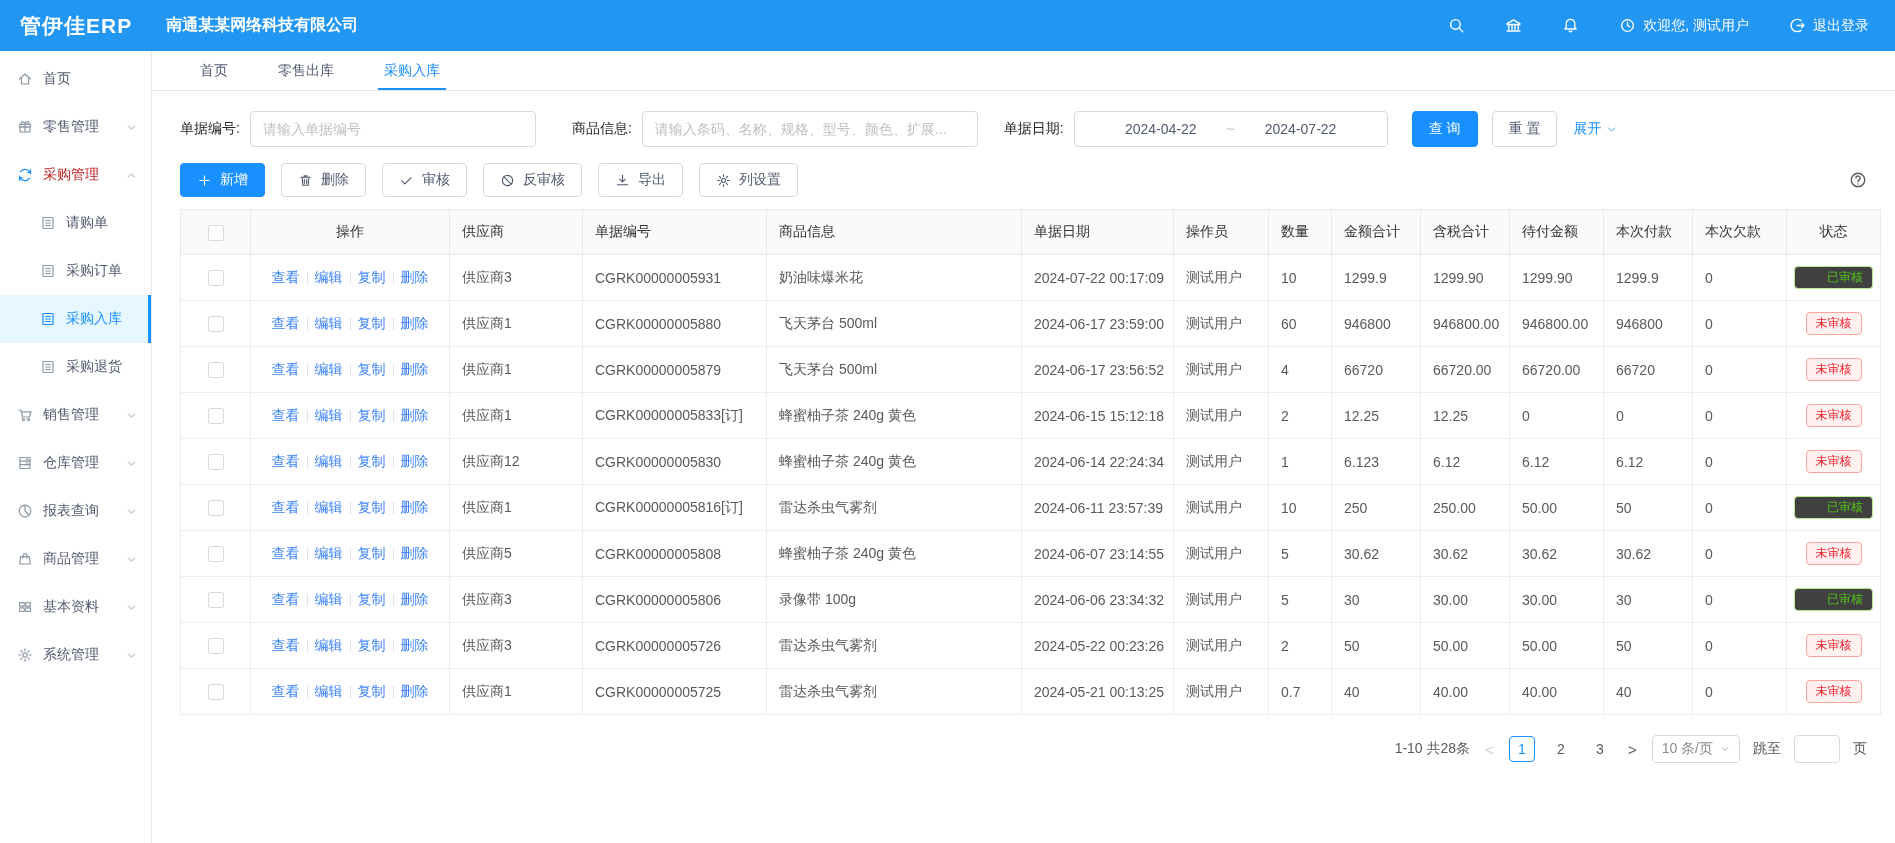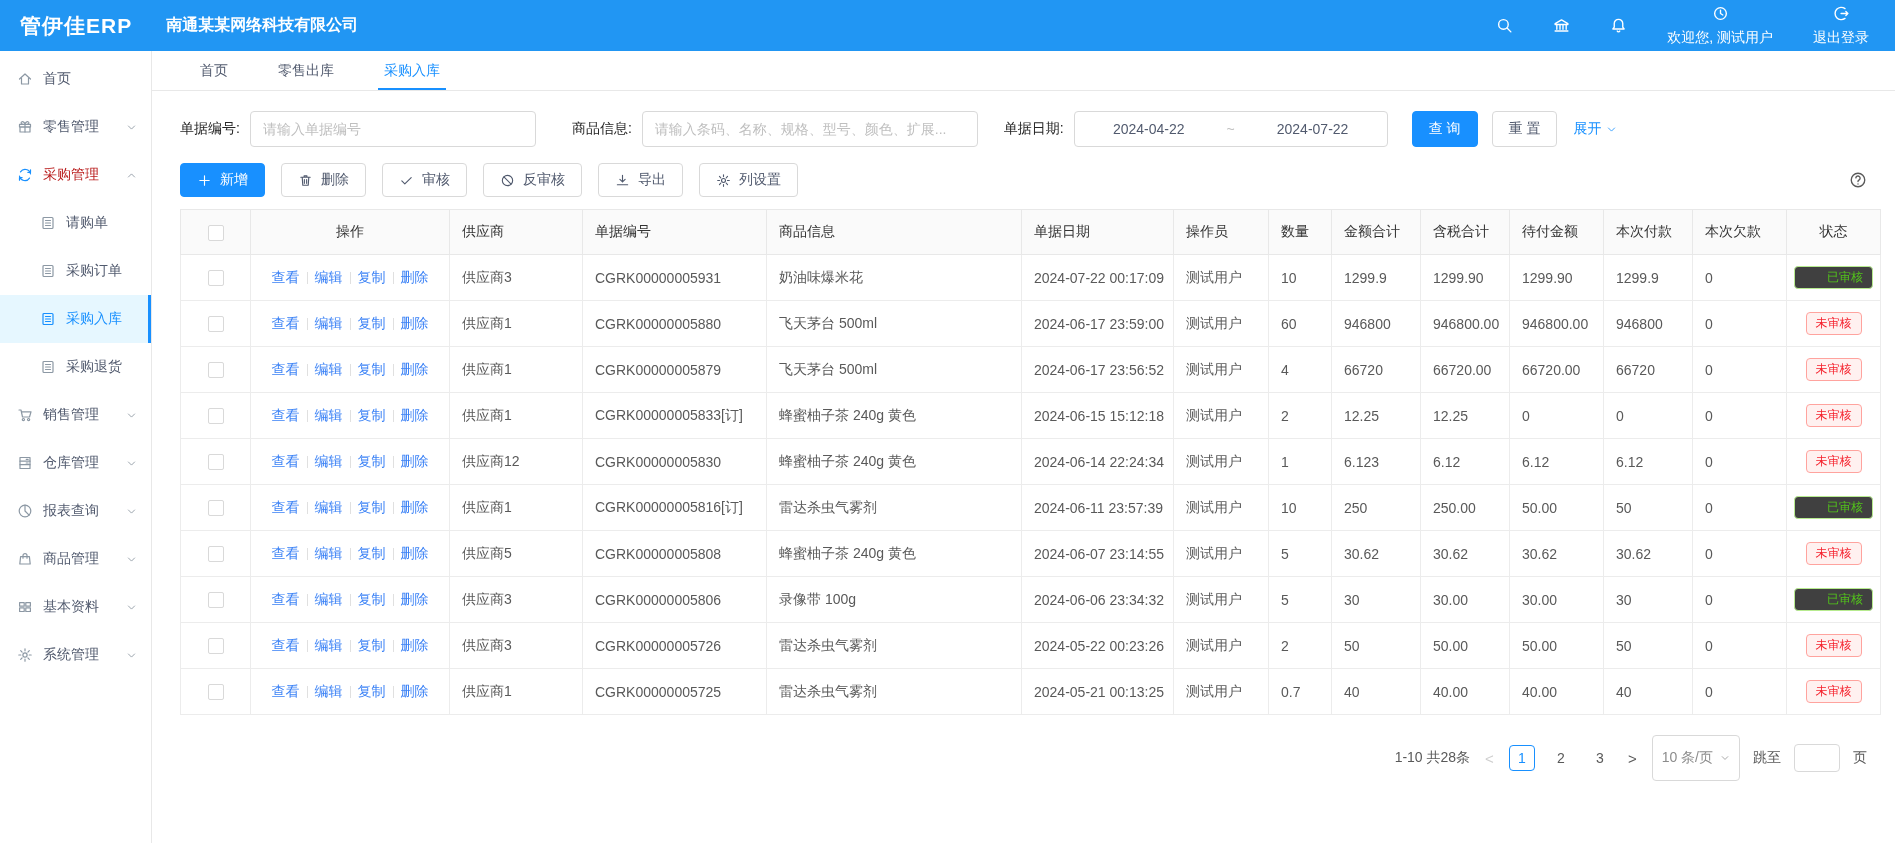--- a/index.html
+++ b/index.html
@@ -8,21 +8,21 @@
   .icon { display:inline-flex; align-items:center; justify-content:center; }
   .icon svg { width:16px; height:16px; stroke:currentColor; fill:none; stroke-width:1.2;
     stroke-linecap:round; stroke-linejoin:round; }
 
   
   .topbar { height:51px; background:#2196f3; display:flex; align-items:center; padding:0 26px 0 20px; color:#fff; }
   .logo { font-size:21px; font-weight:bold; letter-spacing:1px; }
   .company { margin-left:34px; font-size:16px; font-weight:600; }
   .topbar-right { margin-left:auto; display:flex; align-items:center; gap:40px; }
   .topbar-right .icon svg { width:17px; height:17px; stroke-width:1.3; }
-  .top-group { display:flex; align-items:center; gap:7px; font-size:14px; cursor:pointer;flex-direction:column; }
+  .top-group { display:flex; align-items:center; gap:7px; font-size:14px; cursor:pointer; }
 
   
   .layout { display:flex; height:792px; }
   .sidebar { width:152px; border-right:1px solid #e8e8e8; background:#fff; padding-top:4px; flex:none; }
   .menu-item { height:48px; display:flex; align-items:center; padding-left:17px; color:#515a6e; cursor:pointer; position:relative; }
   .menu-item .mi-icon { margin-right:10px; color:#8c98a4; }
   .menu-item.lvl2 { padding-left:40px; }
   .menu-item.active { color:#b91c1c; }
   .menu-item.active .mi-icon { color:#1890ff; }
   .menu-item.selected { background:#e6f7ff; color:#1890ff; }
@@ -37,21 +37,21 @@
   .tabbar { height:40px; flex:none; border-bottom:1px solid #e8e8e8; display:flex; align-items:stretch; padding-left:48px; gap:50px; color:#515a6e; }
   .tab { display:flex; align-items:center; position:relative; cursor:pointer; }
   .tab.active { color:#1890ff; }
   .tab.active::after { content:''; position:absolute; left:-6px; right:-6px; bottom:0; height:2px; background:#1890ff; }
 
   
   .filters { display:flex; align-items:center; margin:20px 28px 0; }
   .f-label { color:#262626; margin-right:10px; white-space:nowrap; }
   .f-input { height:36px; border:1px solid #d9d9d9; border-radius:4px; padding:0 12px; font-size:14px; color:#595959; outline:none; font-family:inherit; }
   .f-input::placeholder { color:#bfbfbf; }
-  .datebox { width:314px; height:36px; border:1px solid #d9d9d9; border-radius:4px; display:flex; align-items:center; justify-content:center; gap:42px; color:#515a6e; cursor:pointer; }
+  .datebox { width:314px; height:36px; border:1px solid #d9d9d9; border-radius:4px; display:flex; align-items:center; justify-content:center; gap:30px; color:#515a6e; cursor:pointer; }
   .date-sep { color:#bfbfbf; }
   .btn { height:34px; display:inline-flex; align-items:center; justify-content:center; gap:8px;
     border:1px solid #d9d9d9; border-radius:4px; background:#fff; color:#515a6e; padding:0 16px;
     font-size:14px; cursor:pointer; font-family:inherit; white-space:nowrap; }
   .btn.primary { background:#1890ff; border-color:#1890ff; color:#fff; }
   .btn-query { height:36px; margin-left:24px; }
   .btn-reset { height:36px; margin-left:14px; }
   .expand-link { color:#1890ff; margin-left:16px; display:inline-flex; align-items:center; gap:5px; cursor:pointer; }
   .expand-link svg { width:11px; height:11px; }
 
@@ -73,21 +73,21 @@
   .badge { display:inline-block; font-size:12px; padding:3px 9px; border-radius:4px; line-height:1.2; }
   .badge.approved { color:#52c41a; background:#404040; border:1px solid #b7eb8f;padding-left:32px; }
   .badge.pending { color:#f5222d; background:#fff1f0; border:1px solid #ffa39e; }
 
   
   .pagination { display:flex; align-items:center; justify-content:flex-end; margin:20px 28px 0; gap:13px; color:#595959; }
   .pg-arrow { font-size:15px; cursor:pointer; padding:0 2px; }
   .pg-arrow.disabled { color:#cfcfcf; }
   .pg-num { min-width:26px; height:26px; display:inline-flex; align-items:center; justify-content:center; cursor:pointer; border-radius:4px; }
   .pg-num.current { border:1px solid #1890ff; color:#1890ff; }
-  .pg-size { height:46px; border:1px solid #d9d9d9; border-radius:4px; padding:0 9px; display:inline-flex; align-items:center; gap:7px; color:#8c8c8c; cursor:pointer; }
+  .pg-size { height:28px; border:1px solid #d9d9d9; border-radius:4px; padding:0 9px; display:inline-flex; align-items:center; gap:7px; color:#8c8c8c; cursor:pointer; }
   .pg-size svg { width:10px; height:10px; }
   .pg-jump-input { width:46px; height:28px; border:1px solid #d9d9d9; border-radius:4px; outline:none; padding:0 6px; font-family:inherit; }
 </style>
 </head>
 <body>
 
 <div class="topbar">
   <div class="logo">管伊佳ERP</div>
   <div class="company">南通某某网络科技有限公司</div>
   <div class="topbar-right">

